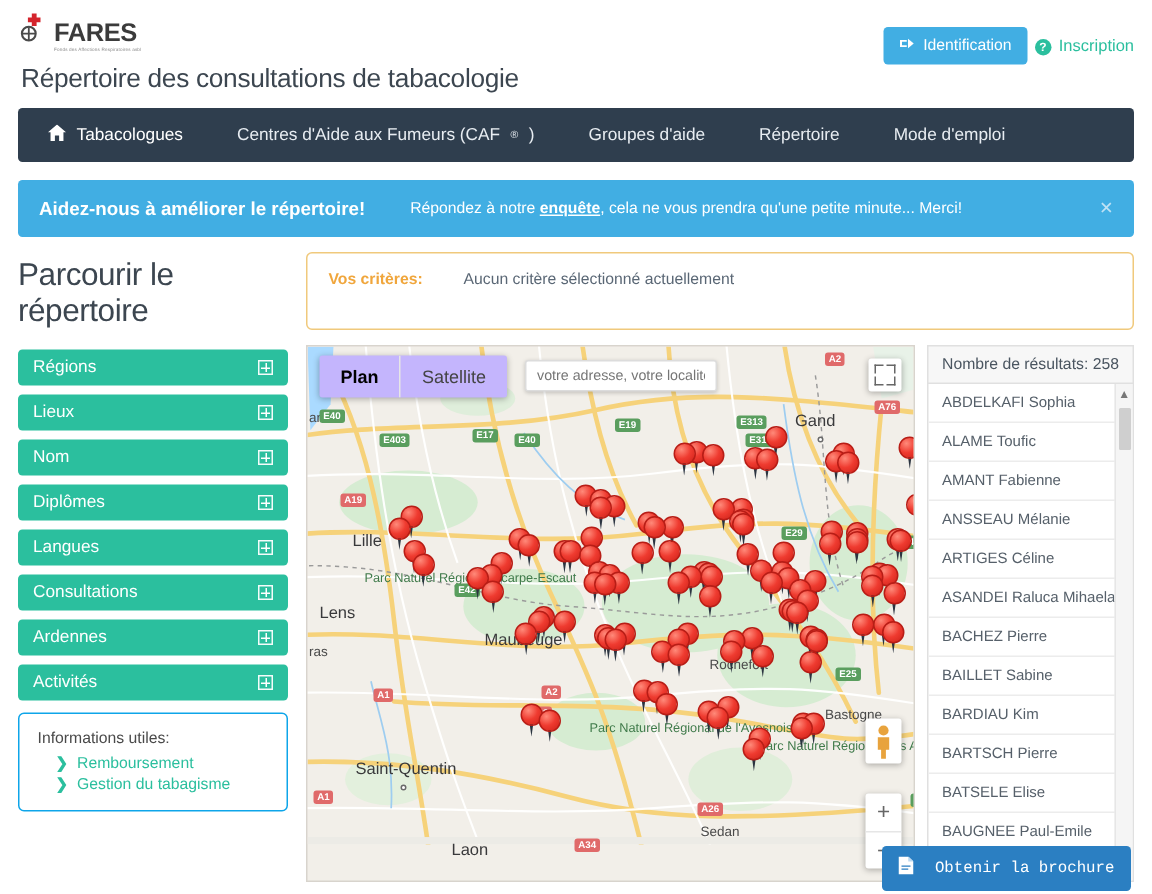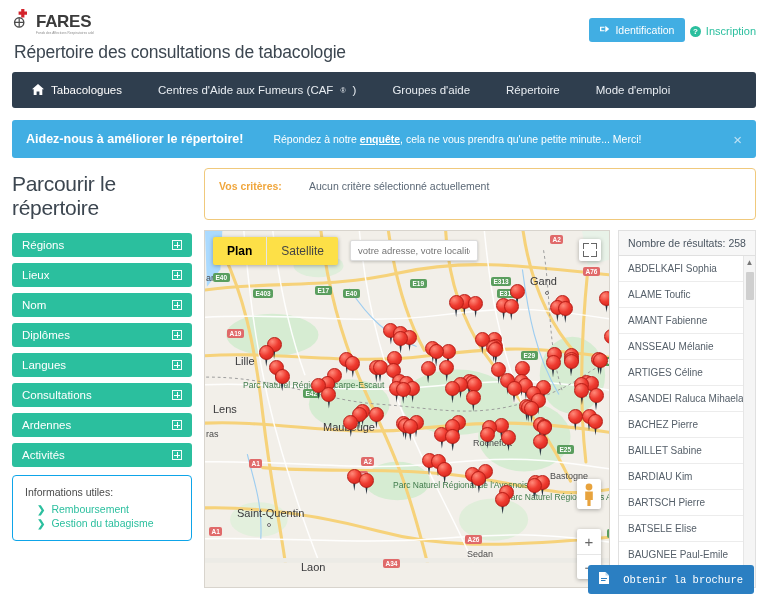--- a/index.html
+++ b/index.html
@@ -107,21 +107,21 @@
   
   .map-row { display: flex; gap: 8px; flex: 1; }
   .map {
     position: relative; flex: 1; overflow: hidden; background: #f2efe9;
     border: 1px solid #d8d4cd;
   }
   .map-canvas { position: absolute; inset: 0; }
 
   .map-typebar {
     position: absolute; left: 8px; top: 6px; display: flex; z-index: 40;
-    background: #fde047; box-shadow: 0 1px 4px rgba(0,0,0,.3); border-radius: 2px; overflow: hidden;
+    background: #c4b5fd; box-shadow: 0 1px 4px rgba(0,0,0,.3); border-radius: 2px; overflow: hidden;
   }
   .map-type { padding: 7px 14px; font-size: 12px; color: #444; cursor: pointer; }
   .map-type.active { color: #000; font-weight: bold; border-right: 1px solid #e6e6e6; }
 
   .map-search {
     position: absolute; left: 145px; top: 9px; width: 128px; height: 21px; z-index: 40;
     background: #fff; border: 1px solid #dcdcdc; border-radius: 2px;
     box-shadow: 0 1px 3px rgba(0,0,0,.2); font-size: 9.5px; color: #9a9a9a;
     padding: 0 7px; outline: none; font-family: "Liberation Sans", sans-serif;
   }

